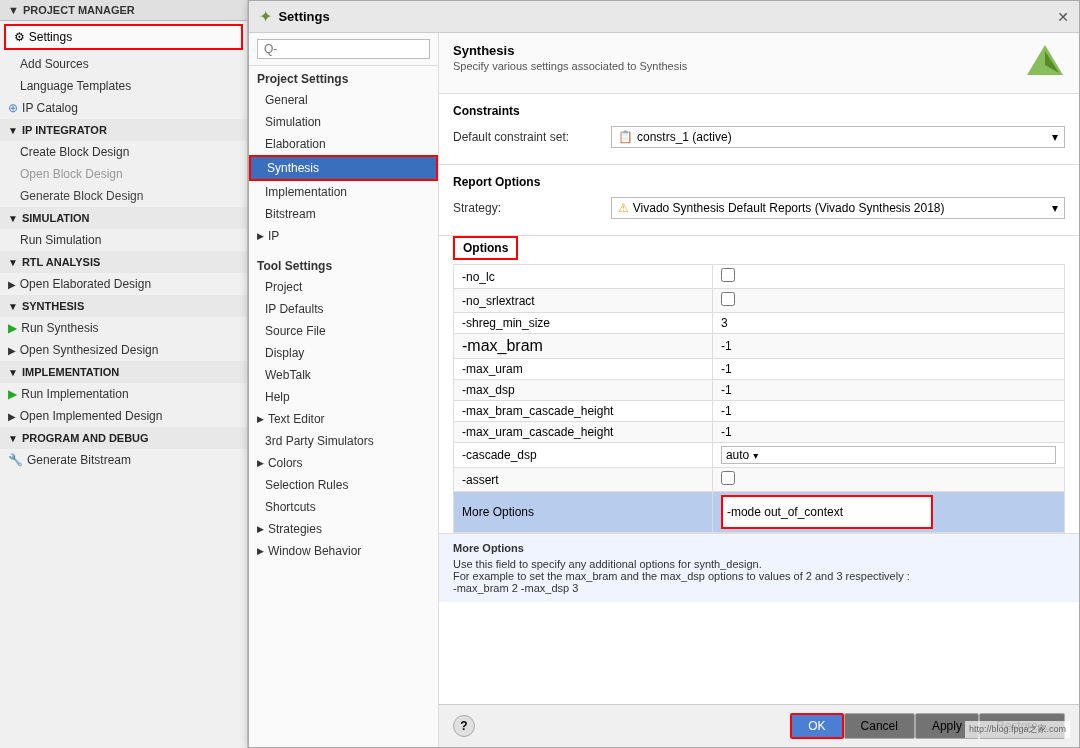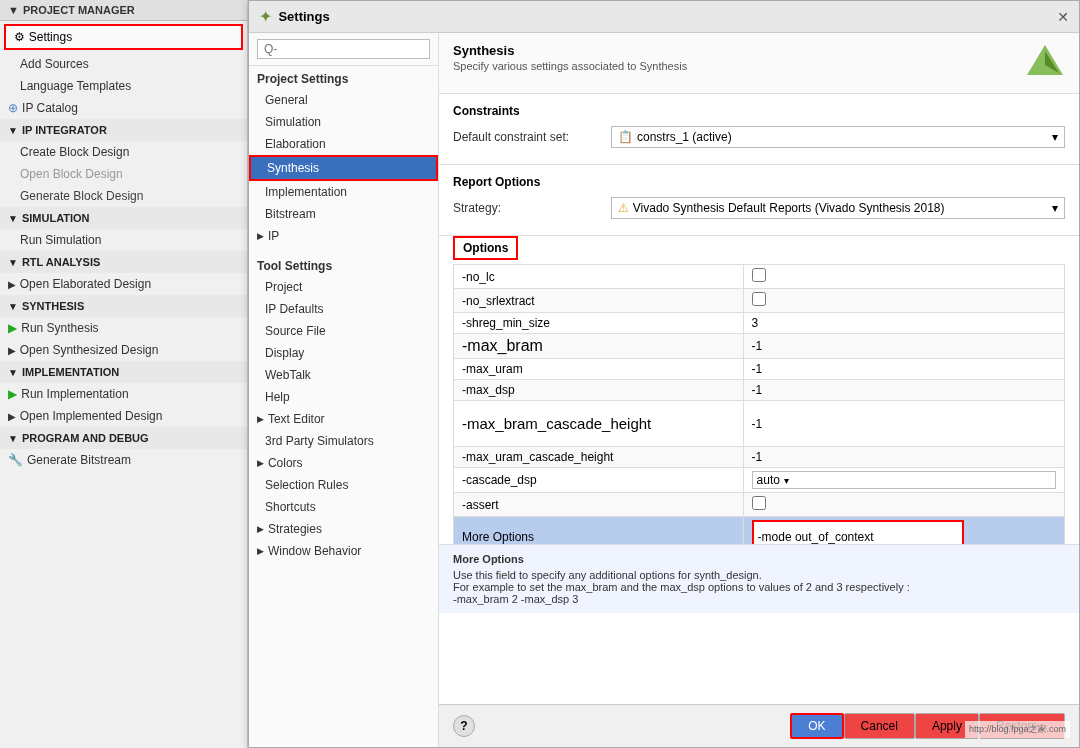--- a/index.html
+++ b/index.html
@@ -44,21 +44,21 @@
     .options-table td { border: 1px solid #ddd; padding: 3px 8px; font-size: 12px; }
     .options-table tr:nth-child(even) { background: #f9f9f9; }
 
     
     .more-options-desc { padding: 8px 14px; background: #f0f4ff; border-top: 1px solid #ddd; font-size: 11px; color: #333; }
     .more-options-desc .desc-title { font-weight: bold; margin-bottom: 4px; }
 
     
     .dialog-footer { padding: 8px 14px; border-top: 1px solid #ccc; background: #f0f0f0; display: flex; align-items: center; justify-content: space-between; flex-shrink: 0; }
     .footer-right { display: flex; gap: 0; }
-    .btn { padding: 4px 16px; font-size: 12px; cursor: pointer; border: 1px solid #aaa; background: #ef4444; border-radius: 2px; }
+    .btn { padding: 4px 16px; font-size: 12px; cursor: pointer; border: 1px solid #aaa; background: #737373; border-radius: 2px; }
     .btn.primary { background: #4a7fd4; color: white; border-color: #3a6fbd; border: 2px solid red; }
     .help-btn { width: 22px; height: 22px; border-radius: 50%; border: 1px solid #aaa; background: #e0e0e0; display: flex; align-items: center; justify-content: center; font-size: 12px; cursor: pointer; font-weight: bold; }
 
     
     .watermark { position: absolute; bottom: 10px; right: 10px; background: rgba(255,255,255,0.7); padding: 2px 4px; font-size: 9px; color: #666; margin-top: 28px; }
 
     
     ::-webkit-scrollbar { width: 8px; height: 8px; }
     ::-webkit-scrollbar-track { background: #f0f0f0; }
     ::-webkit-scrollbar-thumb { background: #bbb; border-radius: 2px; }
@@ -311,21 +311,21 @@
                   </tr>
                   <tr>
                     <td style="border: 1px solid rgb(221, 221, 221); padding: 3px 8px; font-size: 12px;">-max_uram</td>
                     <td style="border: 1px solid rgb(221, 221, 221); padding: 3px 8px; font-size: 12px;">-1</td>
                   </tr>
                   <tr>
                     <td style="border: 1px solid rgb(221, 221, 221); padding: 3px 8px; font-size: 12px;">-max_dsp</td>
                     <td style="border: 1px solid rgb(221, 221, 221); padding: 3px 8px; font-size: 12px;">-1</td>
                   </tr>
                   <tr>
-                    <td style="border: 1px solid rgb(221, 221, 221); padding: 14px 8px; font-size: 15px;">-max_bram_cascade_height</td>
+                    <td style="border: 1px solid rgb(221, 221, 221); padding: 3px 8px; font-size: 12px;">-max_bram_cascade_height</td>
                     <td style="border: 1px solid rgb(221, 221, 221); padding: 3px 8px; font-size: 12px;">-1</td>
                   </tr>
                   <tr>
                     <td style="border: 1px solid rgb(221, 221, 221); padding: 3px 8px; font-size: 12px;">-max_uram_cascade_height</td>
                     <td style="border: 1px solid rgb(221, 221, 221); padding: 3px 8px; font-size: 12px;">-1</td>
                   </tr>
                   <tr>
                     <td style="border: 1px solid rgb(221, 221, 221); padding: 3px 8px; font-size: 12px;">-cascade_dsp</td>
                     <td style="border: 1px solid rgb(221, 221, 221); padding: 3px 8px; font-size: 12px;">
                       <div style="display:flex;align-items:center;gap:4px;border:1px solid #bbb;padding:1px 4px;background:white;min-width:60px;cursor:pointer;">

